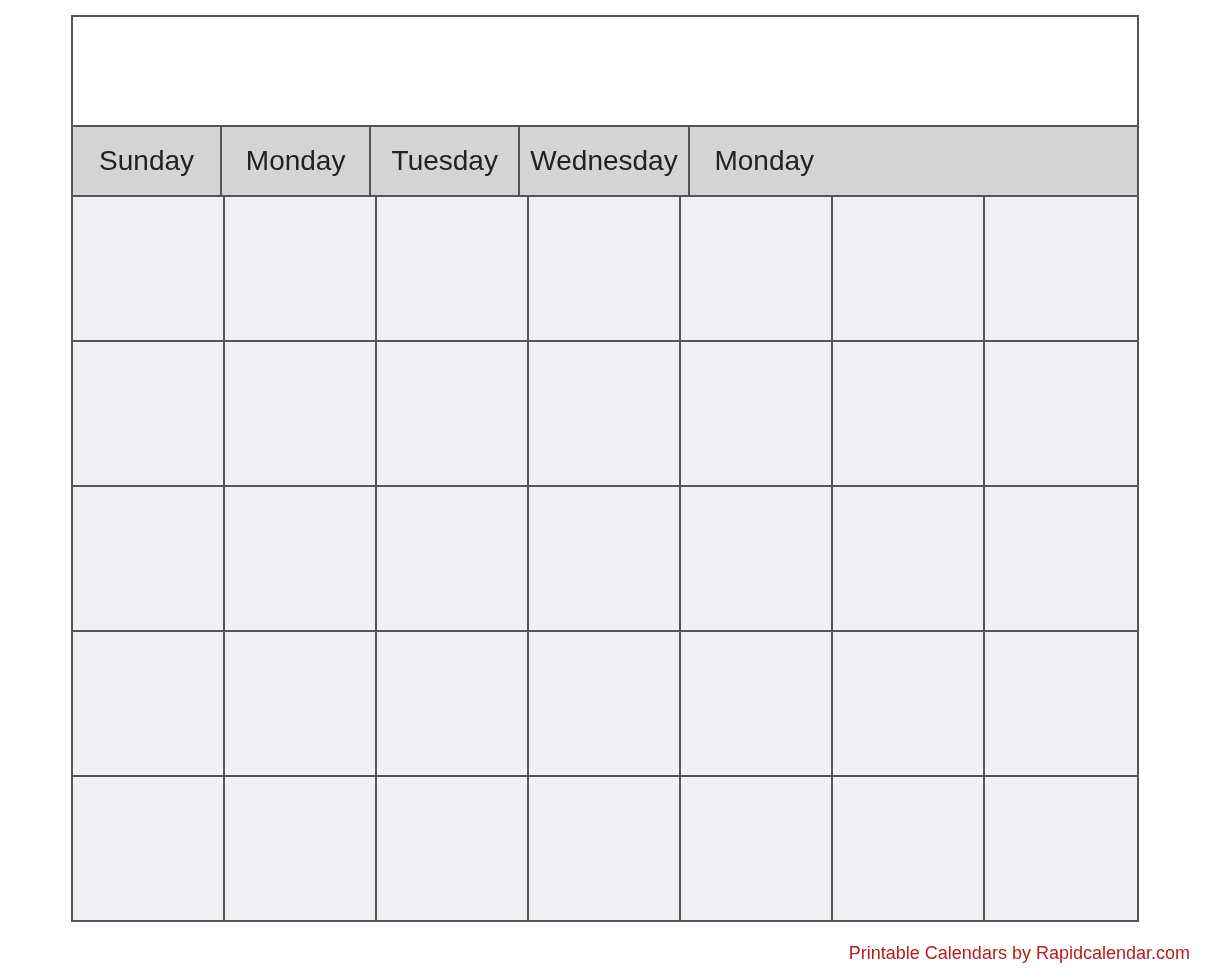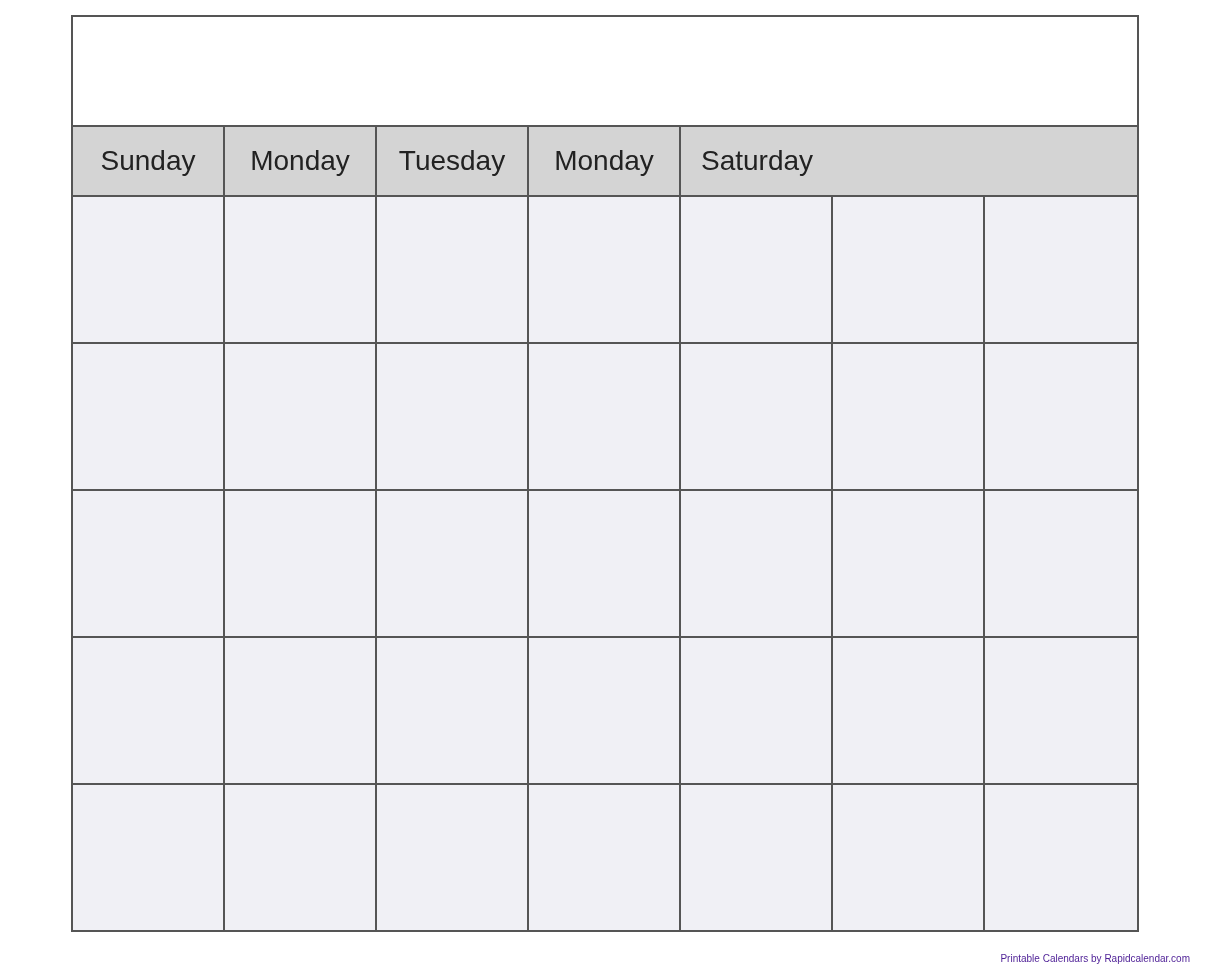--- a/index.html
+++ b/index.html
@@ -81,36 +81,36 @@
       min-height: 130px;
     }
 
     .day-cell:last-child {
       border-right: none;
     }
 
     .footer {
       text-align: right;
       padding: 6px 20px;
-      font-size: 10px;
-      color: #4c1d95;
+      font-size: 18px;
+      color: #b91c1c;
     }
   </style>
 </head>
 <body>
 
 <div class="calendar-wrapper">
   <div class="calendar-header"></div>
   <div class="calendar-grid">
     <div class="day-headers">
       <div class="day-header">Sunday</div>
       <div class="day-header">Monday</div>
       <div class="day-header">Tuesday</div>
+      <div class="day-header">Wednesday</div>
       <div class="day-header">Monday</div>
-      <div class="day-header">Saturday</div>
     </div>
     <div class="weeks-container">
 
       <div class="week-row">
         <div class="day-cell"></div>
         <div class="day-cell"></div>
         <div class="day-cell"></div>
         <div class="day-cell"></div>
         <div class="day-cell"></div>
         <div class="day-cell"></div>

